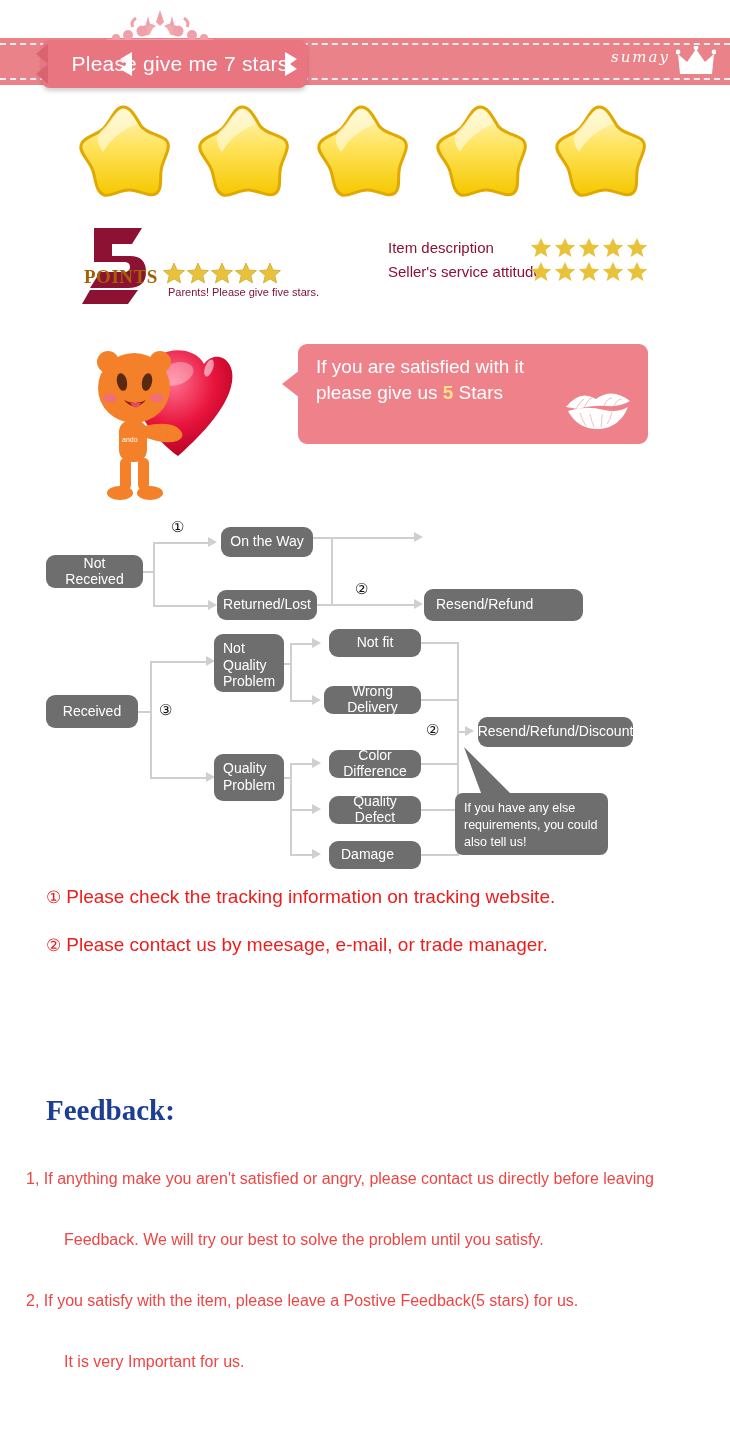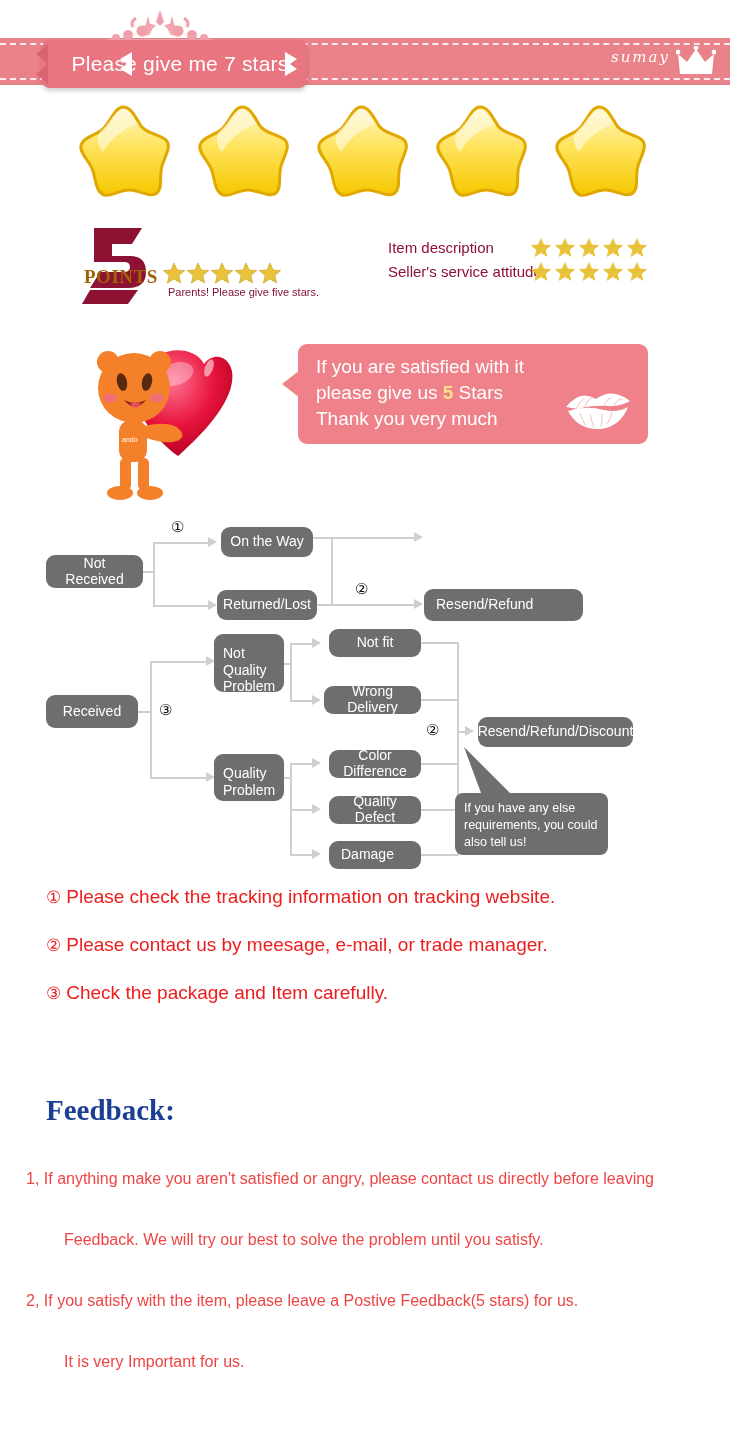--- a/index.html
+++ b/index.html
@@ -51,21 +51,21 @@
   .bub-line{position:absolute;left:18px;color:#fff;font-size:19px;line-height:25px;white-space:nowrap;}
   #bl1{top:10px;} #bl2{top:36px;} #bl3{top:62px;}
   .hl5{color:#ffe08a;font-weight:bold;}
   #lips{left:562px;top:385px;width:72px;height:46px;}
 
   
   #flow{left:0;top:505px;width:730px;height:375px;}
   .fbox{position:absolute;background:#6e6e6e;color:#fff;border-radius:9px;
       font-size:14px;line-height:1.12;display:flex;align-items:center;
       justify-content:center;text-align:center;padding:0 8px;box-sizing:border-box;}
-  .fbox.ml{display:block;padding:11px 9px;text-align:left;line-height:1.18;}
+  .fbox.ml{display:block;padding:6px 9px;text-align:left;line-height:1.18;}
   .ln{position:absolute;background:#cfcfcf;}
   .lnh{height:2px;} .lnv{width:2px;}
   .arw{position:absolute;width:0;height:0;border-top:5px solid transparent;
       border-bottom:5px solid transparent;border-left:9px solid #cfcfcf;}
   .circnum{position:absolute;font-size:15px;color:#111;}
   #tipnote{position:absolute;background:#6e6e6e;color:#fff;border-radius:8px;
       font-size:12.5px;line-height:1.35;padding:7px 9px;box-sizing:border-box;}
 
   
   #rednotes{left:46px;top:886px;width:680px;}
@@ -245,21 +245,20 @@
   <text x="36" y="104" font-size="7" fill="#fff" font-family="Liberation Sans, sans-serif">ando</text>
 </svg>
 
 <div class="abs" id="bubble">
   <div class="bub-line" id="bl1">If you are satisfied with it</div>
   <div class="bub-line" id="bl2">
     <span>please give us</span>
     <span class="hl5">5</span>
     <span>Stars</span>
   </div>
-  <div class="bub-line" id="bl3">Thank you very much</div>
 </div>
 <div class="abs" id="bubble-tip"></div>
 <svg class="abs" id="lips" viewBox="0 0 72 46">
   <g fill="#fff">
     <path d="M4 22 Q18 4 34 14 Q50 2 68 16 Q58 22 46 21 Q30 20 16 24 Z"></path>
     <path d="M6 26 Q24 20 42 25 Q56 28 66 22 Q58 42 38 44 Q16 45 6 26 Z"></path>
   </g>
   <g stroke="#eda0a6" stroke-width=".8" fill="none" opacity=".85">
     <path d="M14 24 q4 -8 8 -10"></path>
       <path d="M22 23 q4 -9 8 -10"></path>
@@ -357,23 +356,20 @@
   <div id="tipnote" style="left:455px;top:288px;width:153px;height:62px">If you have any else requirements, you could also tell us!</div>
 </div>
 
 <div class="abs" id="rednotes">
   <div class="rnote">
     <span class="rn-num">①</span><span>Please check the tracking information on tracking website.</span>
   </div>
   <div class="rnote">
     <span class="rn-num">②</span><span>Please contact us by meesage, e-mail, or trade manager.</span>
   </div>
-  <div class="rnote">
-    <span class="rn-num">③</span><span>Check the package and Item carefully.</span>
-  </div>
 </div>
 
 <div class="abs" id="fb-title">Feedback:</div>
 <div class="abs" id="fb-lines">
   <div class="fb-l">1, If anything make you aren't satisfied or angry, please contact us directly before leaving</div>
   <div class="fb-l ind">Feedback. We will try our best to solve the problem until you satisfy.</div>
   <div class="fb-l">2, If you satisfy with the item, please leave a Postive Feedback(5 stars) for us.</div>
   <div class="fb-l ind">It is very Important for us.</div>
 </div>
 

